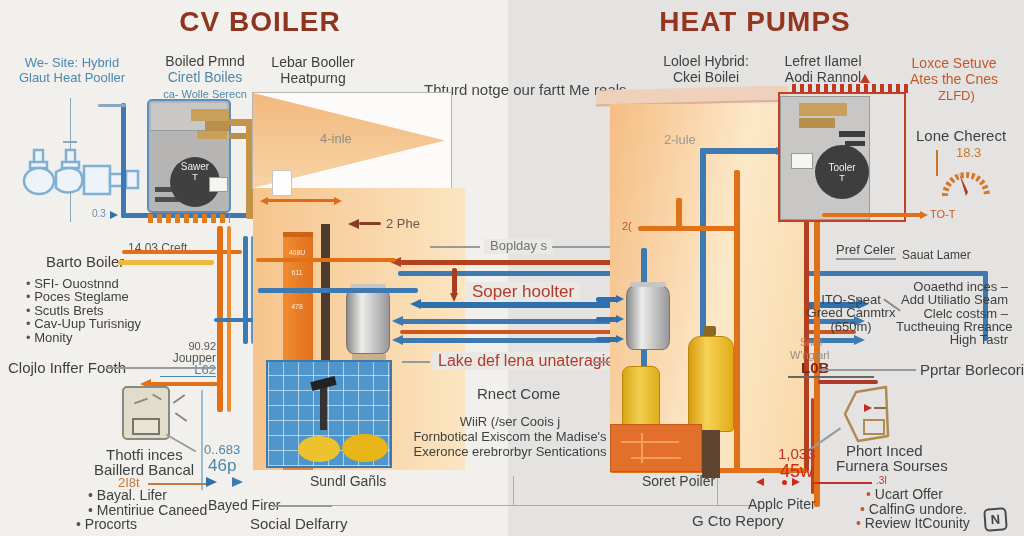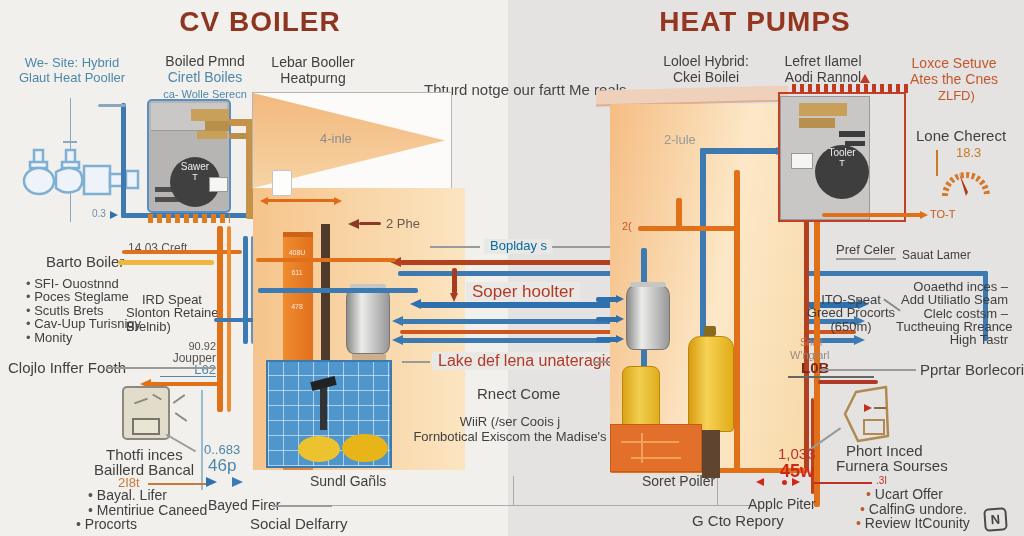--- a/index.html
+++ b/index.html
@@ -112,25 +112,20 @@
   <div class="pipe" style="left:122px;top:250px;width:120px;height:4px;background:#e07118"></div>
   <div class="txt" style="left:46px;top:254px;font-size:15px">Barto Boiler</div>
   <div class="pipe" style="left:118px;top:260px;width:96px;height:5px;background:#eeb83c"></div>
   <ul class="blts" style="left:26px;top:277px">
     <li>SFI- Ouostnnd</li>
     <li>Poces Steglame</li>
     <li>Scutls Brets</li>
     <li>Cav-Uup Turisnigy</li>
     <li>Monity</li>
   </ul>
-  <div class="txt" style="left:126px;top:293px;font-size:13px;line-height:13.4px">
-    <div style="padding-left:16px">IRD Speat</div>
-    <div>Slonton Retaine</div>
-    <div>Brelnib)</div>
-  </div>
   <div class="txt r" style="left:160px;top:341px;width:56px;line-height:11.5px">
     <div style="font-size:11px;color:#555">90.92</div>
     <div style="font-size:12px;color:#555">Joupper</div>
     <div style="font-size:13px;color:#4d87aa;border-bottom:1px solid #4d87aa">L62</div>
   </div>
   <div class="txt" style="left:8px;top:360px;font-size:15px">Clojlo Inffer Footh</div>
   <div class="thin" style="left:106px;top:367px;width:110px;height:2px"></div>
 
   <div class="pipe" style="left:217px;top:226px;width:6px;height:186px;background:#e07118"></div>
   <div class="pipe" style="left:227px;top:226px;width:4px;height:186px;background:#ef8c30"></div>
@@ -167,21 +162,21 @@
   <div class="abs" style="left:342px;top:434px;width:46px;height:28px;background:#e8b518;border-radius:50%"></div>
   <div class="abs" style="left:320px;top:386px;width:7px;height:44px;background:#333"></div>
   <div class="abs" style="left:311px;top:379px;width:25px;height:9px;background:#222;transform:rotate(-14deg)"></div>
   <div class="txt" style="left:310px;top:474px;font-size:14px">Sundl Gañls</div>
 
   <div class="arr aL" style="left:348px;top:219px;color:#8a3a26"></div>
   <div class="pipe" style="left:359px;top:222px;width:22px;height:3px;background:#8a3a26"></div>
   <div class="txt" style="left:386px;top:217px;font-size:13px;color:#6a5a50">2 Phe</div>
 
   <div class="thin" style="left:430px;top:246px;width:50px;height:2px"></div>
-  <div class="txt patch" style="left:484px;top:239px;font-size:13px;color:#0369a1">Boplday s</div>
+  <div class="txt patch" style="left:484px;top:239px;font-size:13px;color:#737373">Boplday s</div>
   <div class="thin" style="left:552px;top:246px;width:148px;height:2px"></div>
 
   <div class="pipe" style="left:400px;top:260px;width:408px;height:5px;background:#b34120"></div>
   <div class="arr aL" style="left:390px;top:257px;color:#b34120"></div>
   <div class="pipe" style="left:398px;top:271px;width:590px;height:5px;background:#3d7ab2"></div>
   <div class="pipe" style="left:983px;top:271px;width:5px;height:70px;background:#3d7ab2"></div>
   <div class="pipe" style="left:258px;top:288px;width:160px;height:5px;background:#3d7ab2"></div>
   <div class="pipe" style="left:256px;top:258px;width:140px;height:4px;background:#e07118"></div>
 
   <div class="pipe" style="left:420px;top:302px;width:440px;height:6px;background:#2e6fad"></div>
@@ -202,20 +197,21 @@
   <div class="arr aR" style="left:854px;top:335px;color:#3d7ab2"></div>
 
   <div class="thin" style="left:402px;top:361px;width:28px;height:2px"></div>
   <div class="txt patch" style="left:432px;top:352px;font-size:16px;color:#b23a28">Lake def lena unateragic</div>
   <div class="thin" style="left:594px;top:361px;width:28px;height:2px"></div>
 
   <div class="txt" style="left:477px;top:386px;font-size:15px">Rnect Come</div>
   <div class="txt c" style="left:400px;top:414px;width:220px;font-size:13px;line-height:15px">
     <div>WiiR (/ser Coois j</div>
     <div>Fornbotical Exiscom the Madise's</div>
+    <div>Exeronce erebrorbyr Sentications</div>
   </div>
 
   <div class="thin" style="left:330px;top:505px;width:424px;height:1px;background:#aaa"></div>
   <div class="thin" style="left:513px;top:476px;width:1px;height:30px;background:#aaa"></div>
   <div class="thin" style="left:717px;top:476px;width:1px;height:30px;background:#aaa"></div>
 
   <div class="abs" style="left:596px;top:88px;width:192px;height:16px;background:#efd0ba;border-bottom:2px solid #dcb091;transform:skewY(-1.5deg)"></div>
   <div class="abs" style="left:610px;top:104px;width:198px;height:368px;background:linear-gradient(100deg,#f5bd83,#fce8c8 55%,#f8d9a8)"></div>
   <div class="txt" style="left:664px;top:133px;font-size:13px;color:#999">2-lule</div>
 
@@ -232,21 +228,21 @@
   <div class="pipe" style="left:610px;top:468px;width:198px;height:5px;background:#e07118"></div>
 
   <div class="abs" style="left:778px;top:92px;width:128px;height:130px;border:2px solid #c04028"></div>
   <div class="abs" style="left:780px;top:96px;width:90px;height:124px;background:#c8c7c5;border:1px solid #9a9a9a">
     <div class="abs" style="left:18px;top:6px;width:48px;height:13px;background:#c9a05a"></div>
     <div class="abs" style="left:18px;top:21px;width:36px;height:10px;background:#b98f4c"></div>
     <div class="abs" style="left:58px;top:34px;width:26px;height:6px;background:#3c3c3c"></div>
     <div class="abs" style="left:64px;top:44px;width:20px;height:5px;background:#3c3c3c"></div>
     <div class="abs" style="left:10px;top:56px;width:22px;height:16px;background:#f5f5f2;border:1px solid #999"></div>
     <div class="abs c" style="left:34px;top:48px;width:54px;height:54px;background:#3e3e3e;border-radius:50%;color:#f0f0f0">
-      <div style="font-size:10px;margin-top:2px">Tooler</div>
+      <div style="font-size:10px;margin-top:17px">Tooler</div>
       <div style="font-size:9px">T</div>
     </div>
   </div>
   <div class="abs" style="left:792px;top:84px;width:120px;height:9px;background:repeating-linear-gradient(90deg,#c03a20 0 4px,rgba(0,0,0,0) 4px 8px)"></div>
   <div class="arr" style="left:860px;top:74px;border-left:5px solid transparent;border-right:5px solid transparent;border-bottom:9px solid #c03a20"></div>
 
   <div class="cyl" style="left:626px;top:286px;width:44px;height:64px"></div>
   <div class="abs" style="left:630px;top:282px;width:36px;height:5px;background:#c6c6c4;border-radius:3px"></div>
   <div class="pipe" style="left:596px;top:297px;width:22px;height:5px;background:#2e6fad"></div>
   <div class="arr aRs" style="left:616px;top:295px;color:#2e6fad"></div>
@@ -277,21 +273,21 @@
   <div class="pipe" style="left:822px;top:213px;width:100px;height:4px;background:#e07118"></div>
   <div class="arr aRs" style="left:920px;top:211px;color:#e07118"></div>
   <div class="txt" style="left:930px;top:208px;font-size:11px;color:#c05a20">TO-T</div>
 
   <div class="txt" style="left:836px;top:243px;font-size:13px">Pref Celer</div>
   <div class="thin" style="left:836px;top:258px;width:60px;height:2px"></div>
   <div class="txt" style="left:902px;top:249px;font-size:12px">Sauat Lamer</div>
 
   <div class="txt" style="left:806px;top:293px;width:90px;font-size:13px;line-height:13.4px;text-align:center">
     <div>ITO-Speat</div>
-    <div>Greed Procorts</div>
+    <div>Greed Canmtrx</div>
     <div>(650m)</div>
   </div>
   <div class="thin" style="left:882px;top:304px;width:20px;height:2px;transform:rotate(35deg);background:#888"></div>
   <div class="txt r" style="left:896px;top:280px;width:112px;font-size:13px;line-height:13.3px">
     <div>Ooaethd inces –</div>
     <div>Add Utiliatlo Seam</div>
     <div>Clelc costsm –</div>
     <div>Tuctheuing Rreance</div>
     <div>High Tastr</div>
   </div>
@@ -310,21 +306,21 @@
     <path d="M16 8 L46 3 L48 52 L18 57 L5 30 Z" fill="none" stroke="#b08a50" stroke-width="2.5" stroke-linejoin="round"></path>
     <rect x="24" y="36" width="20" height="14" fill="none" stroke="#b08a50" stroke-width="2"></rect>
     <polygon points="24,20 32,24 24,28" fill="#c03020"></polygon>
     <line x1="34" y1="24" x2="46" y2="24" stroke="#8a6a40" stroke-width="2"></line>
   </svg>
   <div class="thin" style="left:806px;top:438px;width:38px;height:2px;transform:rotate(-35deg);background:#999"></div>
   <div class="txt" style="left:846px;top:443px;font-size:15px">Phort Inced</div>
   <div class="txt" style="left:836px;top:458px;font-size:15px">Furnera Sourses</div>
 
   <div class="txt" style="left:778px;top:446px;font-size:15px;color:#c03028">1,033</div>
-  <div class="txt" style="left:780px;top:461px;font-size:18px;font-weight:bold;color:#d02818">45w</div>
+  <div class="txt" style="left:780px;top:461px;font-size:18px;font-weight:normal;color:#d02818">45w</div>
   <div class="arr aRs" style="left:756px;top:478px;color:#d02818;transform:rotate(180deg)"></div>
   <div class="abs" style="left:782px;top:480px;width:5px;height:5px;background:#d02818;border-radius:50%"></div>
   <div class="arr aRs" style="left:792px;top:478px;color:#d02818"></div>
   <div class="thin" style="left:814px;top:482px;width:58px;height:2px;background:#c03028"></div>
   <div class="txt" style="left:876px;top:475px;font-size:10px;color:#c03028">.3I</div>
 
   <ul class="blts blts-r" style="left:856px;top:487px">
     <li style="font-size:14px;line-height:14.5px;padding-left:10px">Ucart Offer</li>
     <li style="font-size:14px;line-height:14.5px;padding-left:4px">CalfinG undore.</li>
     <li style="font-size:14px;line-height:14.5px">Review ItCounity</li>

